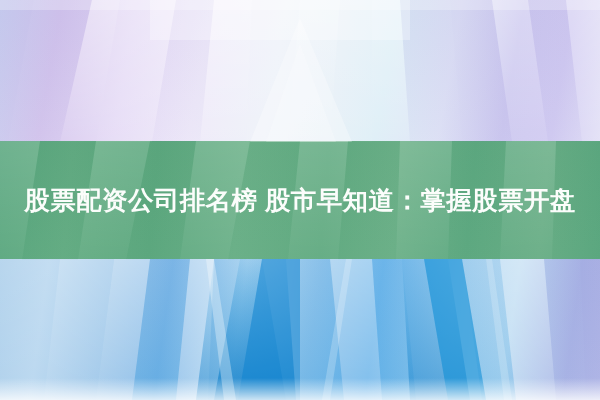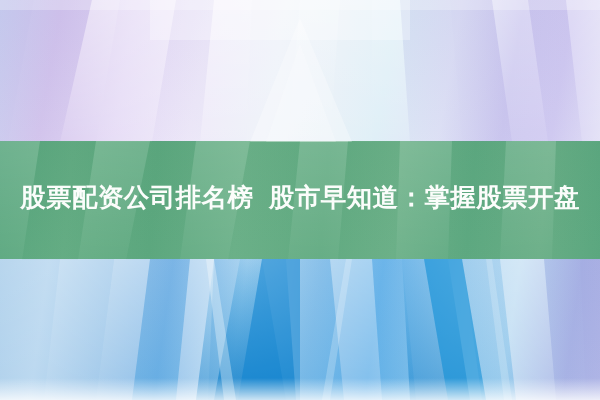--- a/index.html
+++ b/index.html
@@ -107,21 +107,20 @@
     justify-content: center;
   }
   .hl-line {
     color: #fbfdfb;
     font-size: 25.5px;
     font-weight: bold;
     line-height: 36px;
     letter-spacing: 0.4px;
     white-space: nowrap;
     text-align: left;
-    font-family: Liberation Mono, monospace;
   }
   #hl-line-1 { margin-bottom: 1px; }
 
   
   #watermark {
     position: absolute;
     left: 282px;
     top: 382px;
     font-size: 9px;
     color: rgba(255,255,255,0.55);

